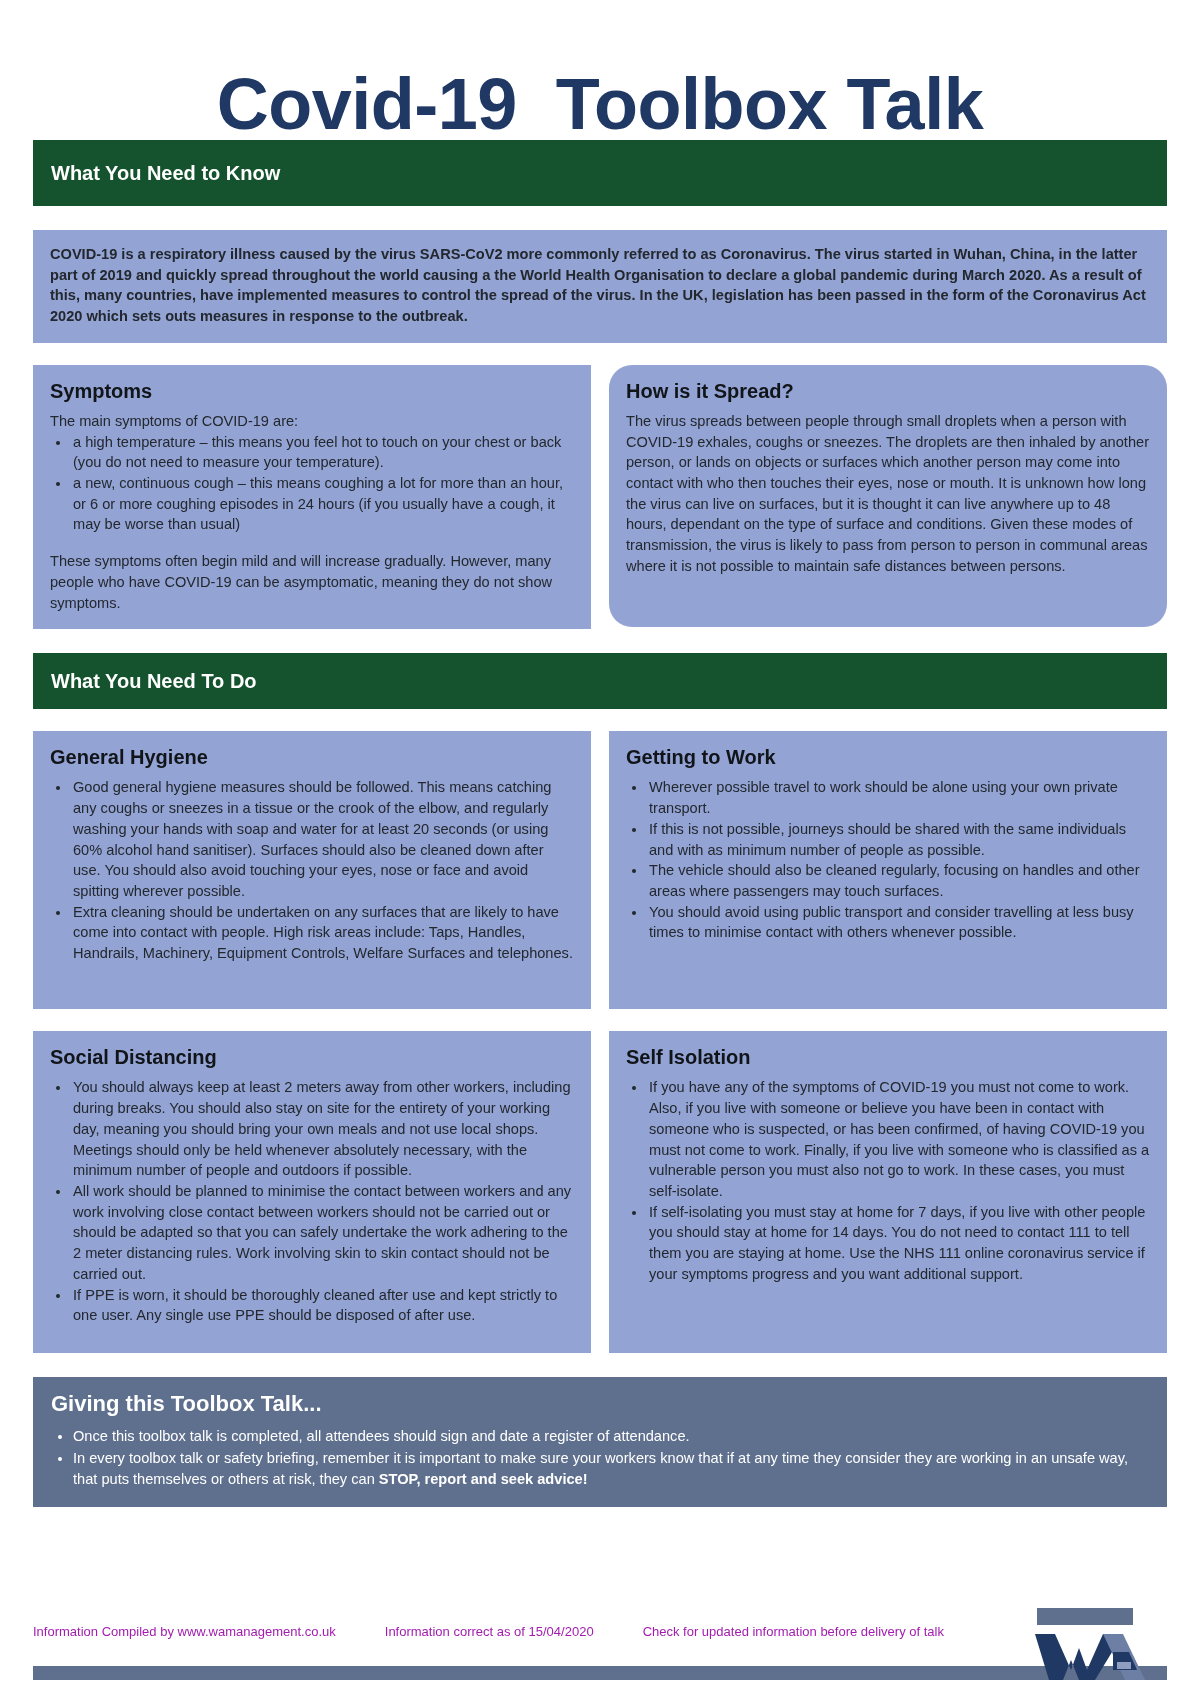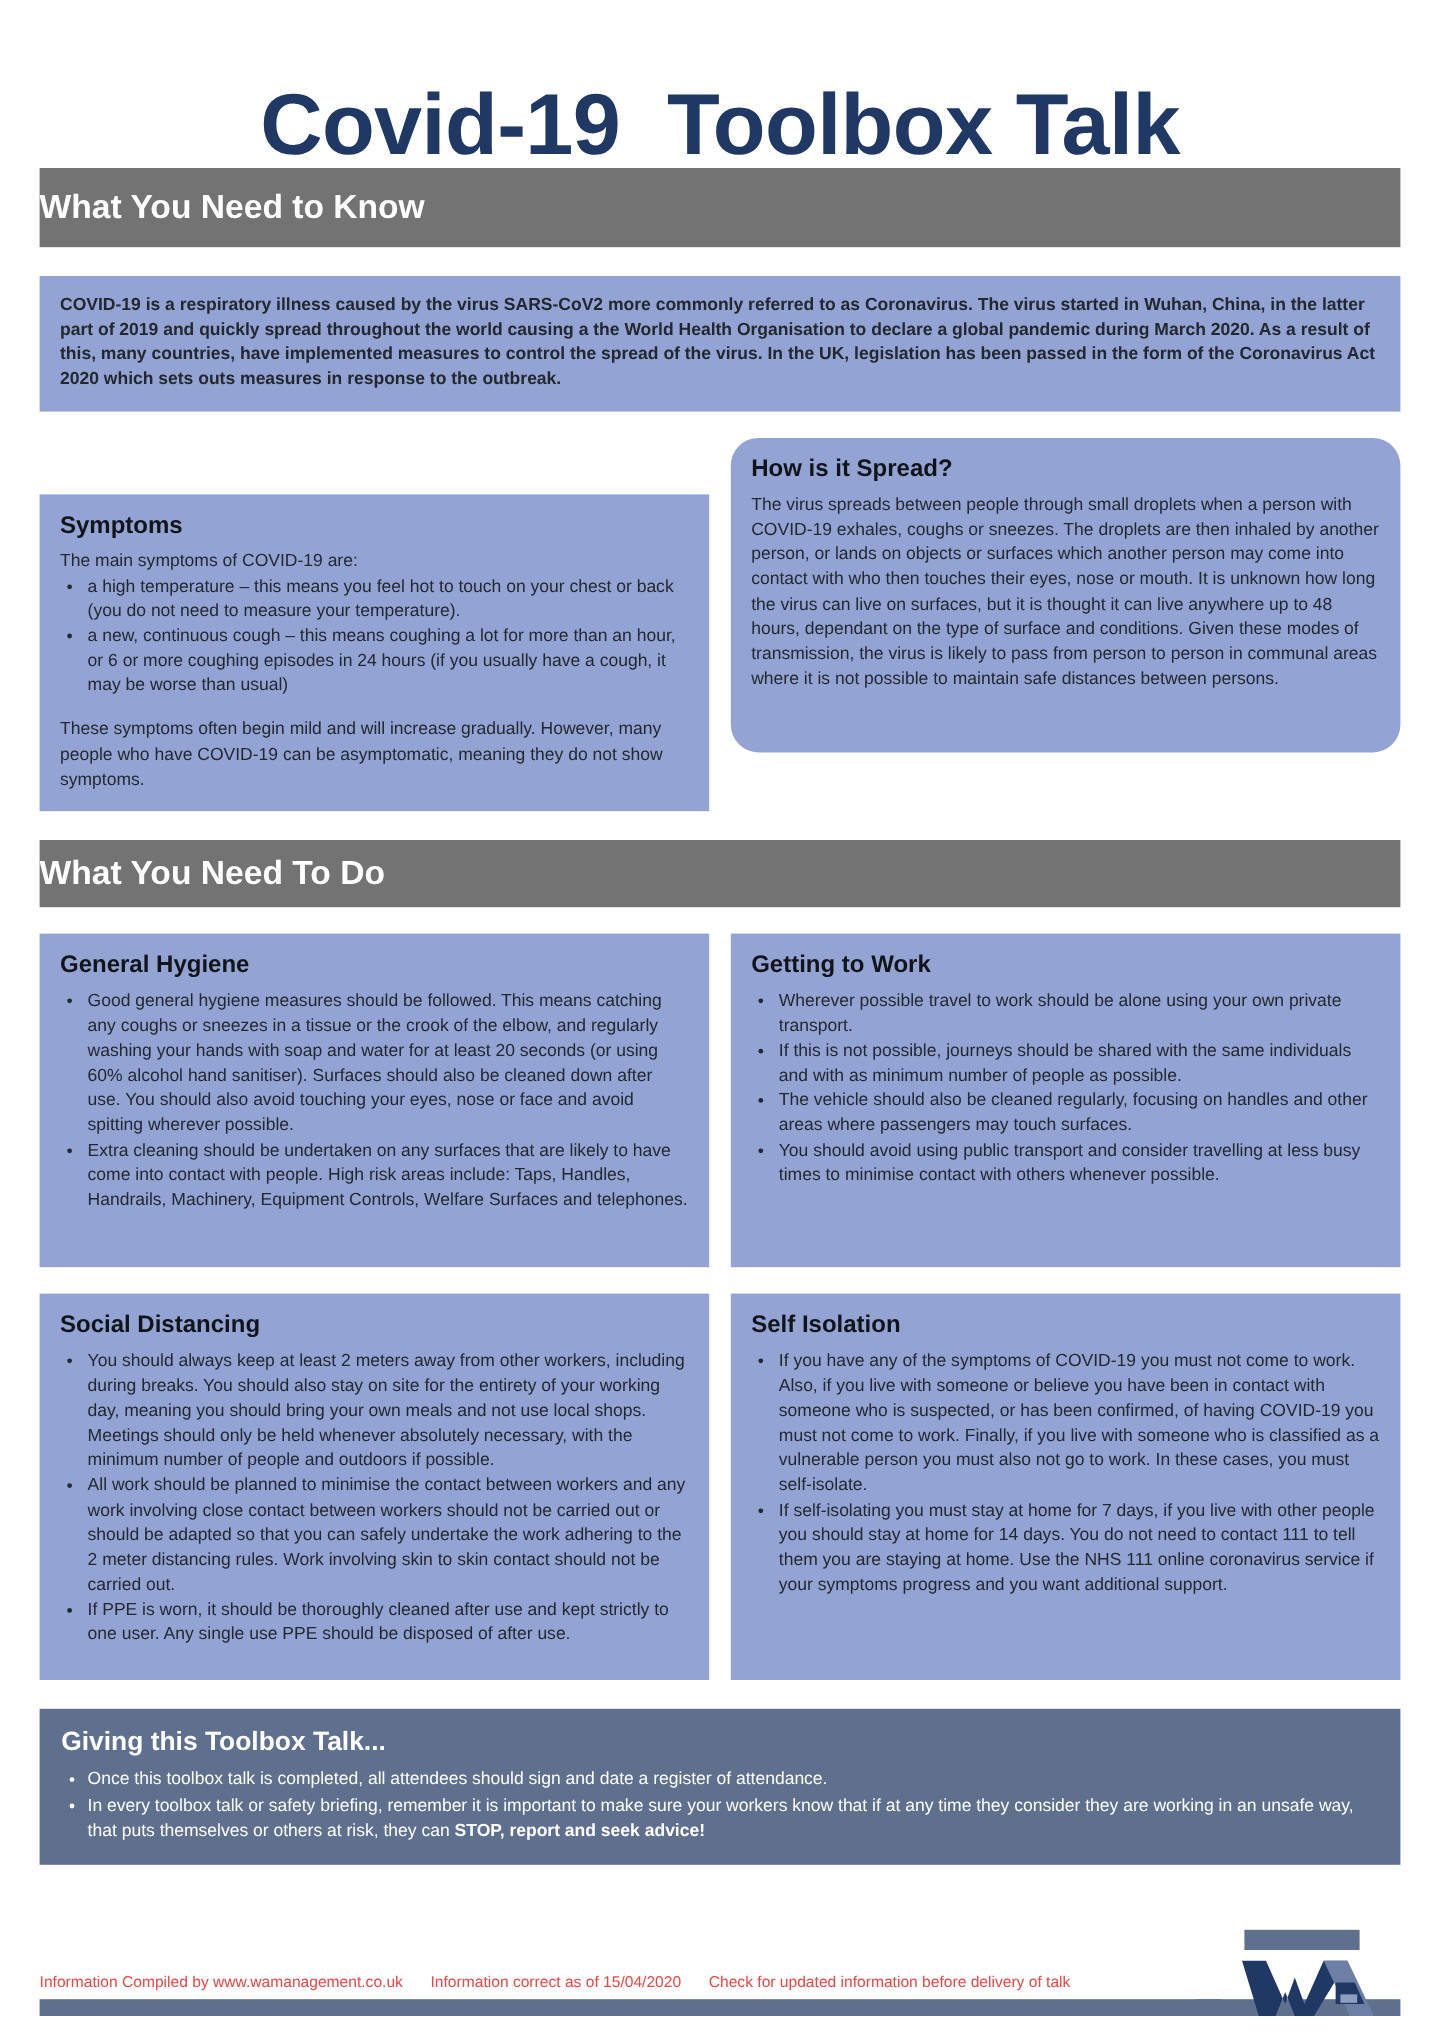--- a/index.html
+++ b/index.html
@@ -32,26 +32,27 @@
     font-weight: bold;
     color: #1f3864;
     letter-spacing: -0.5px;
     text-align: center;
     line-height: 1;
     white-space: pre;
   }
 
   
   .banner {
-    background: #737373;
+    background: #14532d;
     color: #ffffff;
     height: 66px;
     display: flex;
     align-items: center;
-    font-size: 28px;
+    padding-left: 18px;
+    font-size: 20px;
     font-weight: bold;
   }
   .banner.do-banner { height: 56px; }
 
   
   .intro {
     background: #93a4d4;
     margin-top: 24px;
     padding: 14px 17px 16px 17px;
     font-size: 14.6px;
@@ -84,21 +85,21 @@
     color: #23272e;
   }
   .card ul {
     list-style: disc;
     margin-left: 21px;
   }
   .card ul li { padding-left: 2px; margin-bottom: 0px; }
   .gap-p { margin-top: 16px; }
 
   
-  .c-symptoms { min-height: 262px; margin-top: 47px; }
+  .c-symptoms { min-height: 262px; }
   .c-spread   { min-height: 262px; border-radius: 23px; }
   .c-hygiene  { min-height: 278px; }
   .c-getting  { min-height: 278px; }
   .c-social   { min-height: 322px; }
   .c-self     { min-height: 322px; }
 
   
   .giving {
     background: #5f708e;
     color: #ffffff;
@@ -122,25 +123,24 @@
   .footer {
     position: absolute;
     left: 33px;
     right: 33px;
     bottom: 18px;
     height: 60px;
   }
   .footer-line {
     display: flex;
     align-items: flex-start;
-    gap: 23px;
+    gap: 49px;
     font-size: 13px;
-    color: #ef4444;
+    color: #a21caf;
     padding-top: 4px;
-    margin-top: 20px;
   }
   .footer-bar-a {
     position: absolute;
     left: 0;
     bottom: 0;
     width: 985px;
     height: 14px;
     background: #5f708e;
   }
   .footer-bar-b {

